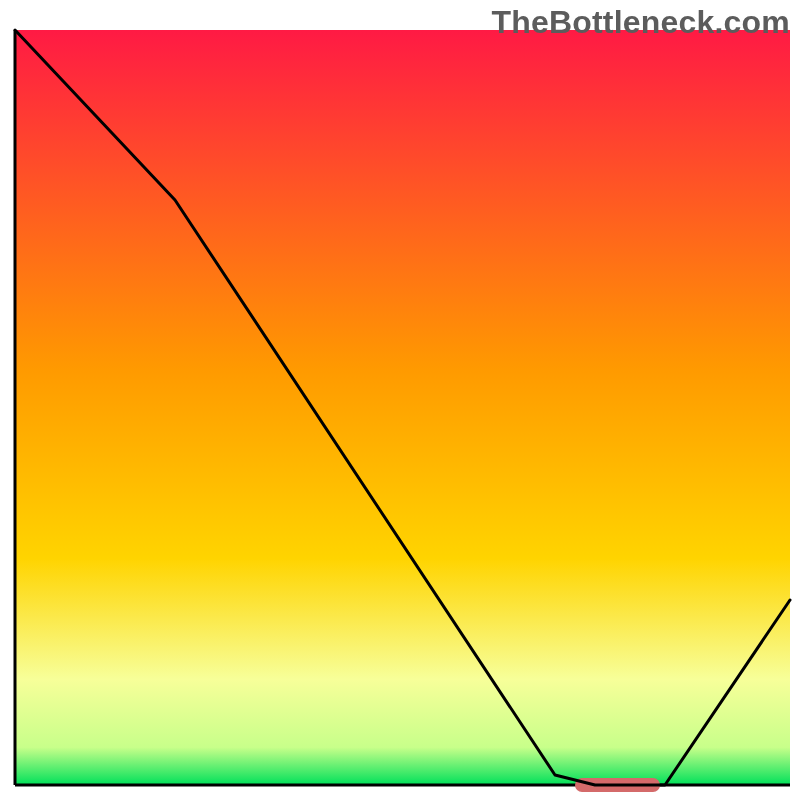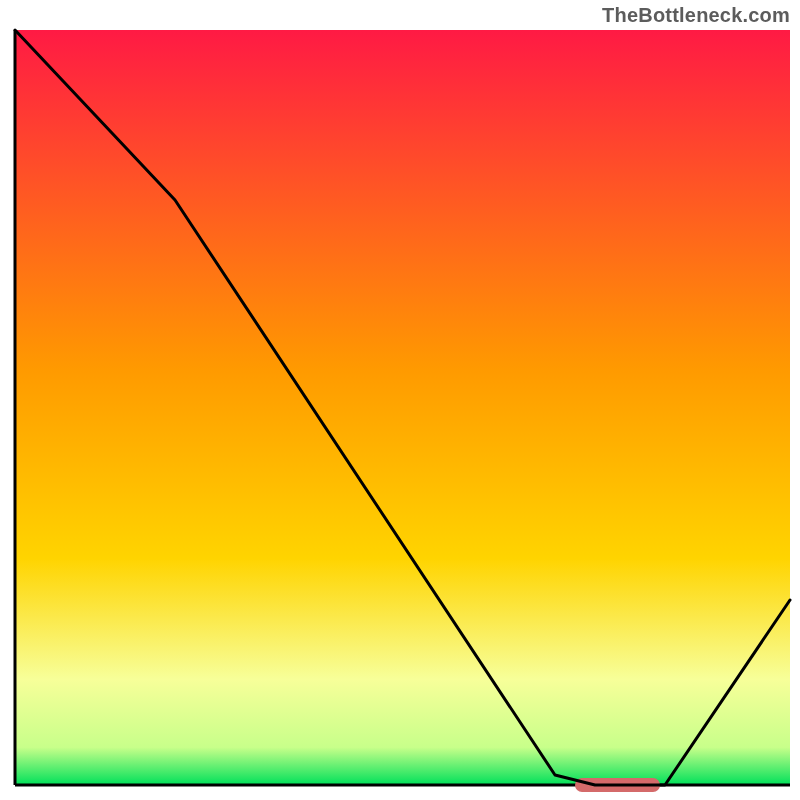--- a/index.html
+++ b/index.html
@@ -14,21 +14,21 @@
   .chart-container {
     position: relative;
     width: 800px;
     height: 800px;
   }
   .watermark {
     position: absolute;
     top: 4px;
     right: 10px;
     color: #5c5c5c;
-    font-size: 20px;
+    font-size: 32px;
     font-weight: 600;
     letter-spacing: 0.2px;
     z-index: 10;
     pointer-events: none;
     user-select: none;
   }
   svg {
     display: block;
   }
 </style>

